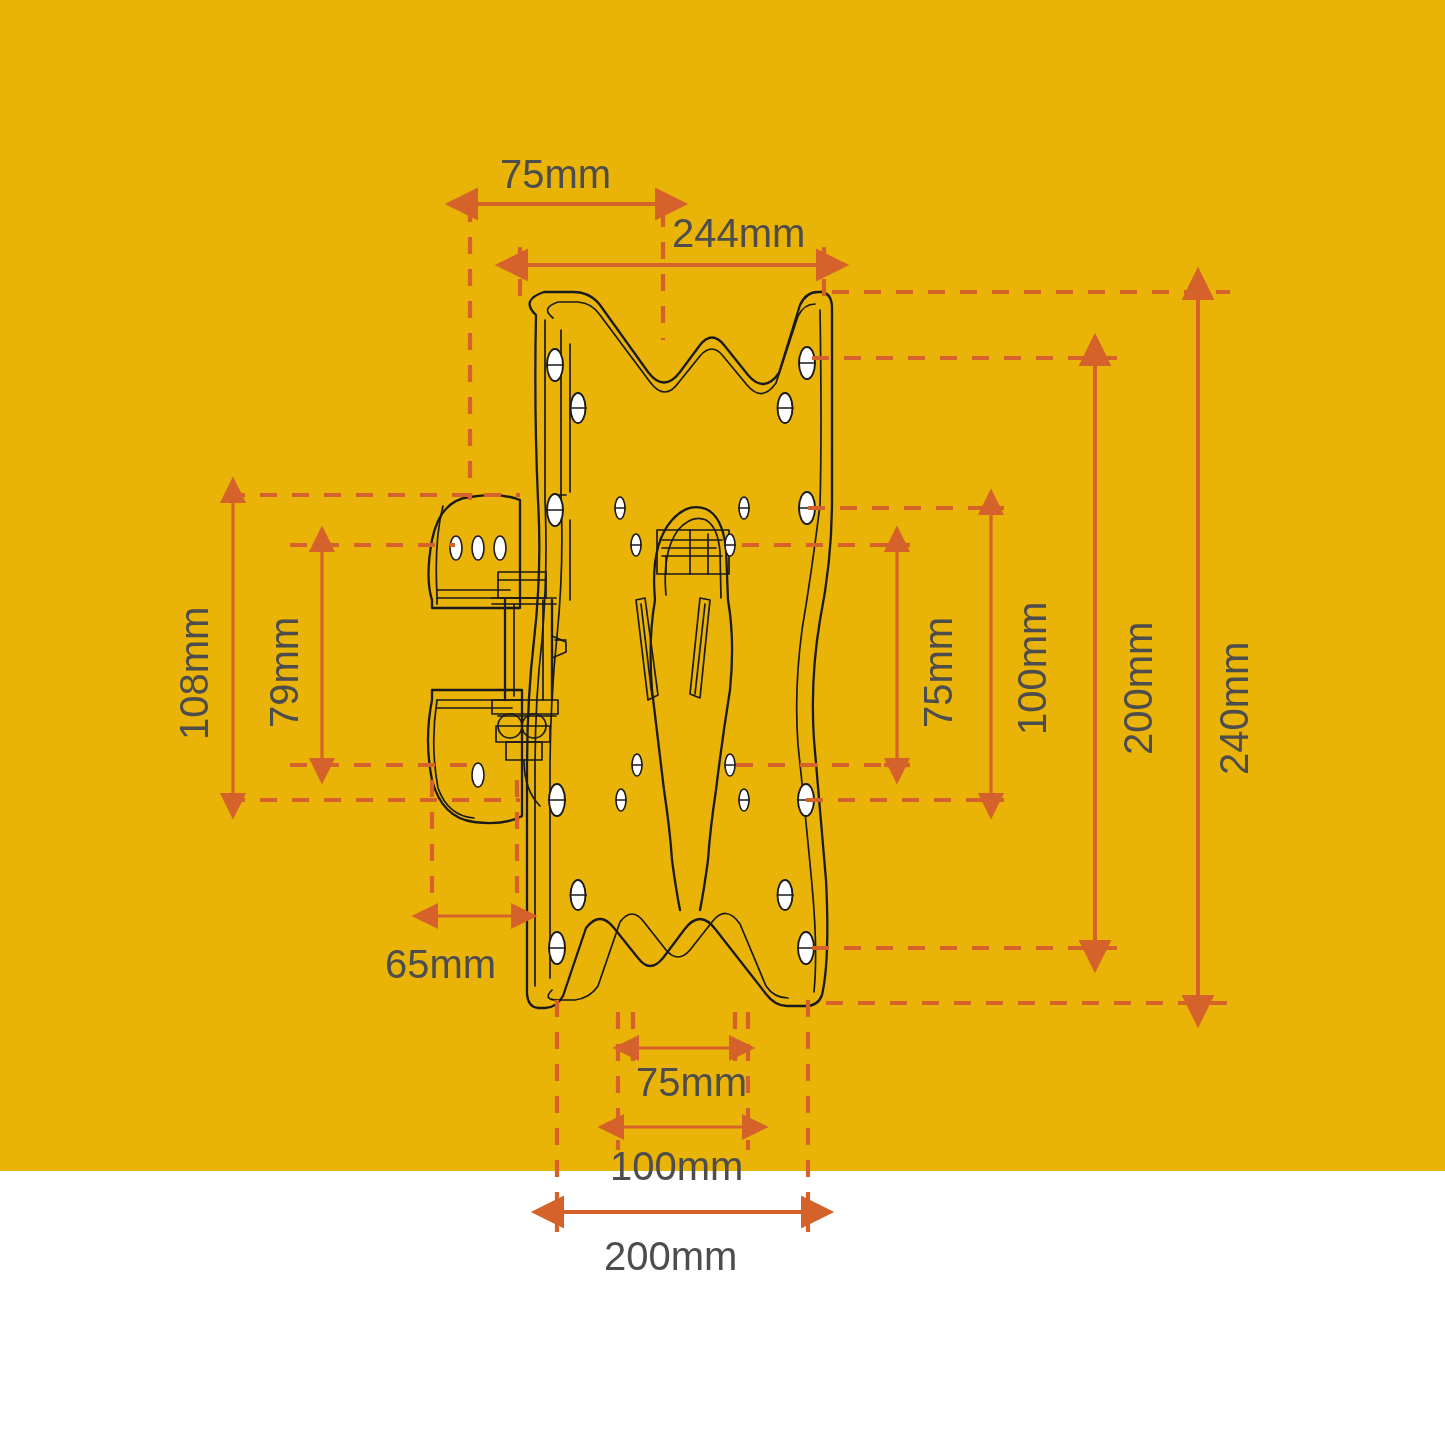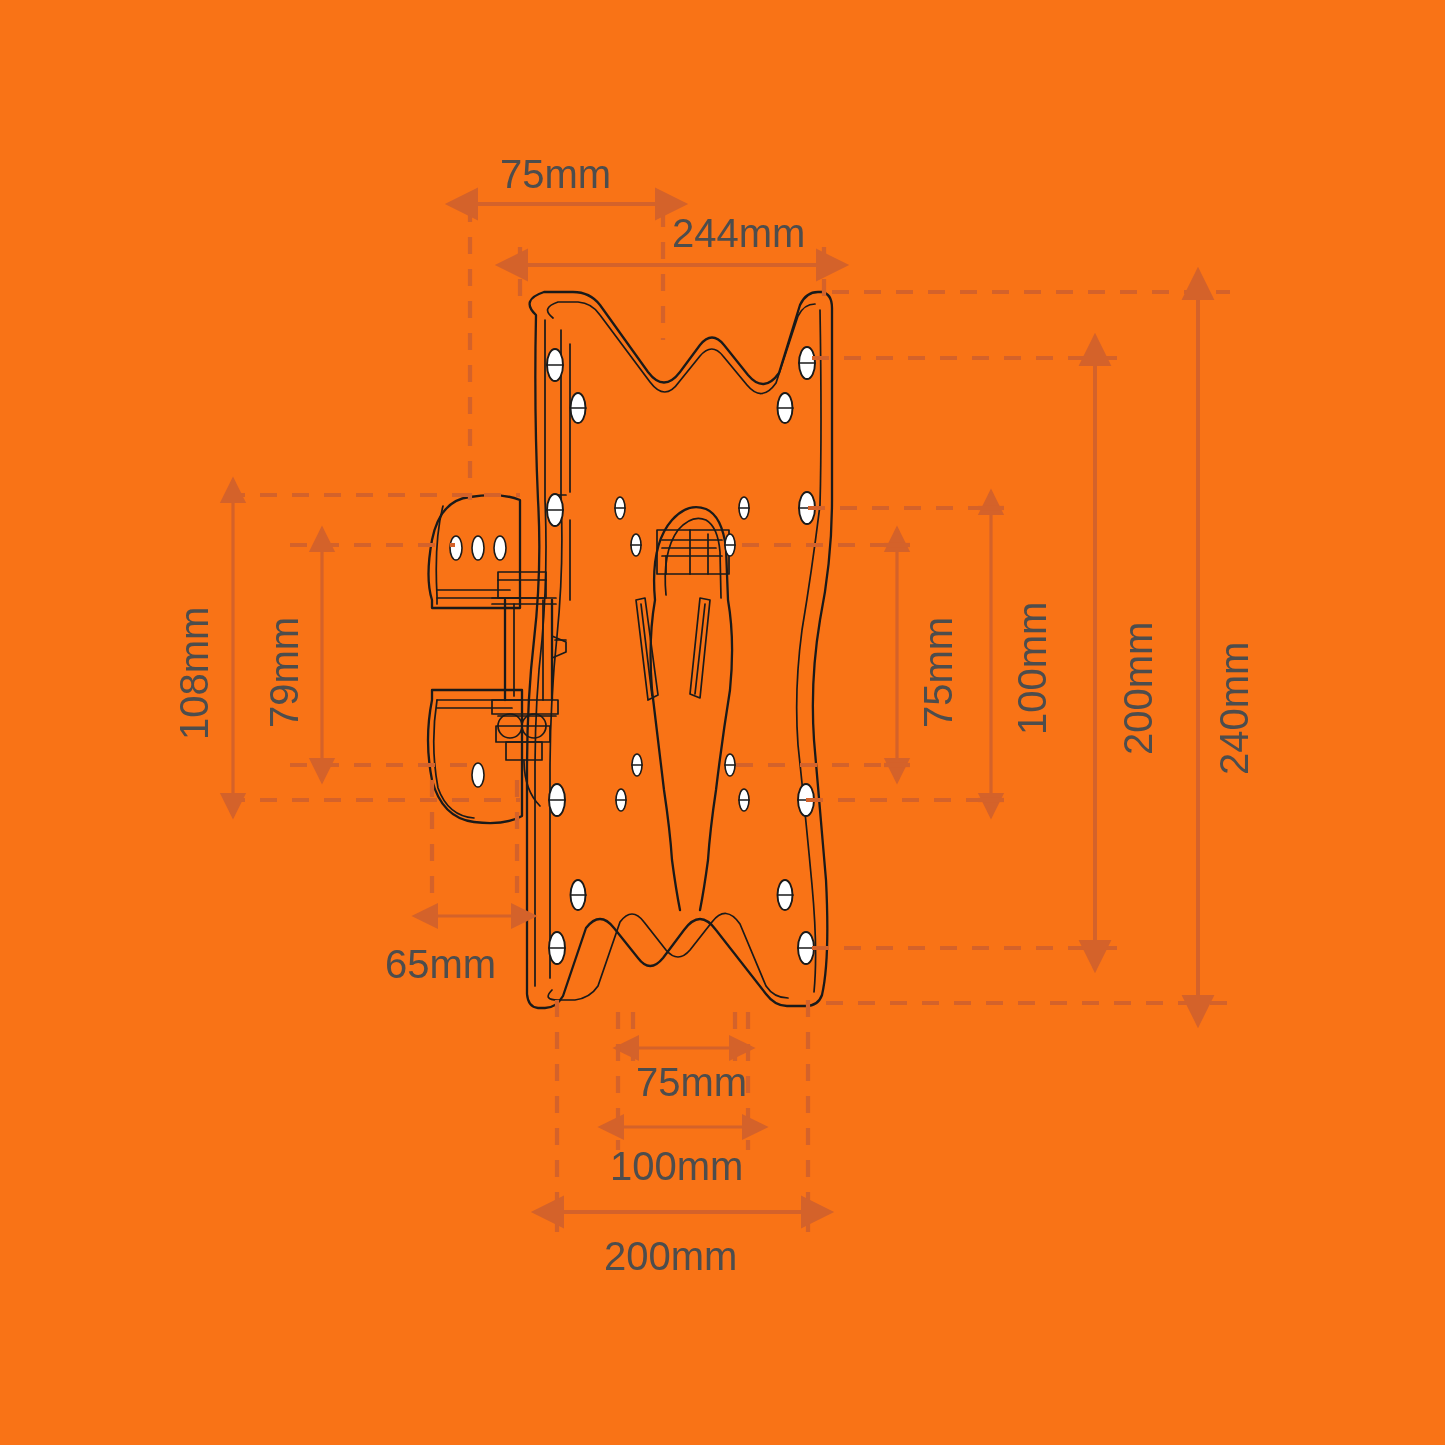--- a/index.html
+++ b/index.html
@@ -9,22 +9,22 @@
   }
   body {
     width: 1445px;
     height: 1445px;
     font-family: "Liberation Sans", sans-serif;
     overflow: hidden;
   }
   #drawing-root {
     position: relative;
     width: 1445px;
-    height: 1445px;
-    background: #f97316;
+    height: 1171px;
+    background: #eab308;
   }
   #tech-svg {
     position: absolute;
     top: 0;
     left: 0;
     width: 1445px;
     height: 1445px;
     display: block;
   }
   .dim-label {

